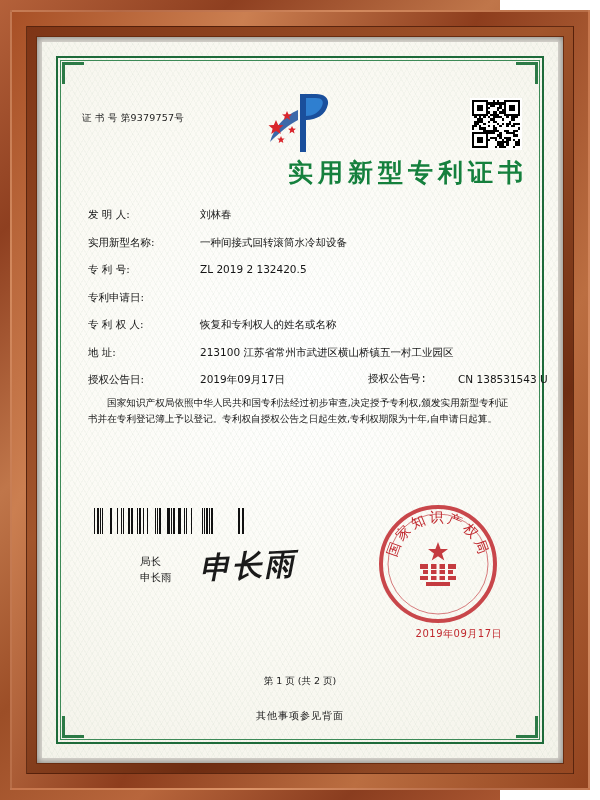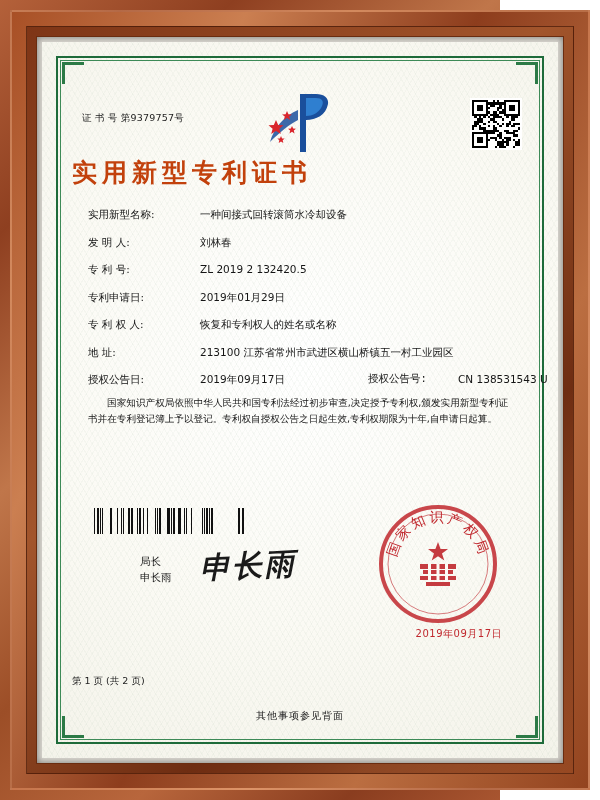--- a/index.html
+++ b/index.html
@@ -127,25 +127,25 @@
   #emblem {
     position: absolute;
     left: 50%; top: 18px;
     transform: translateX(-50%);
     width: 92px; height: 66px;
   }
 
   #main-title {
     position: absolute;
     left: 0; right: 0; top: 84px;
-    text-align: left;
+    text-align: right;
     font-size: 25px;
     font-weight: bold;
     letter-spacing: 5px;
-    color: #c2410c;
+    color: #15803d;
     font-family: "DejaVu Sans", "Liberation Sans", sans-serif;
   }
 
   
   #fields {
     position: absolute;
     left: 16px; top: 135px;
     width: 424px;
   }
   .field-row {
@@ -224,20 +224,21 @@
     position: absolute;
     right: 26px; top: 555px;
     font-size: 10px;
     color: #c0272d;
     letter-spacing: 0.5px;
   }
 
   #page-no {
     position: absolute;
     left: 0; right: 0; top: 603px;
+    text-align: center;
     font-size: 9.5px;
     color: #222;
   }
   #footer-note {
     position: absolute;
     left: 0; right: 0; top: 637px;
     text-align: center;
     font-size: 10px;
     color: #222;
     letter-spacing: 1px;
@@ -723,34 +724,33 @@
             <polygon points="38,36 39.2,38.6 42,38.8 39.8,40.6 40.5,43.4 38,41.8 35.5,43.4 36.2,40.6 34,38.8 36.8,38.6"></polygon>
             <polygon points="27,46 28.1,48.4 30.7,48.6 28.7,50.3 29.3,52.9 27,51.5 24.7,52.9 25.3,50.3 23.3,48.6 25.9,48.4"></polygon>
           </g>
         </svg>
       </div>
 
       <div id="main-title">实用新型专利证书</div>
 
       <div id="fields">
         <div class="field-row">
+          <div class="field-label">发 明 人:</div>
+          <div class="field-value">刘林春</div>
+        </div>
+        <div class="field-row">
           <div class="field-label">实用新型名称:</div>
           <div class="field-value">一种间接式回转滚筒水冷却设备</div>
-        </div>
-        <div class="field-row">
-          <div class="field-label">发 明 人:</div>
-          <div class="field-value">刘林春</div>
         </div>
         <div class="field-row">
           <div class="field-label">专 利 号:</div>
           <div class="field-value">ZL 2019 2 132420.5</div>
         </div>
         <div class="field-row">
           <div class="field-label">专利申请日:</div>
-          <div class="field-value">2019年01月29日</div>
         </div>
         <div class="field-row">
           <div class="field-label">专 利 权 人:</div>
           <div class="field-value">恢复和专利权人的姓名或名称</div>
         </div>
         <div class="field-row">
           <div class="field-label">地 址:</div>
           <div class="field-value">213100 江苏省常州市武进区横山桥镇五一村工业园区</div>
         </div>
         <div class="field-row">

